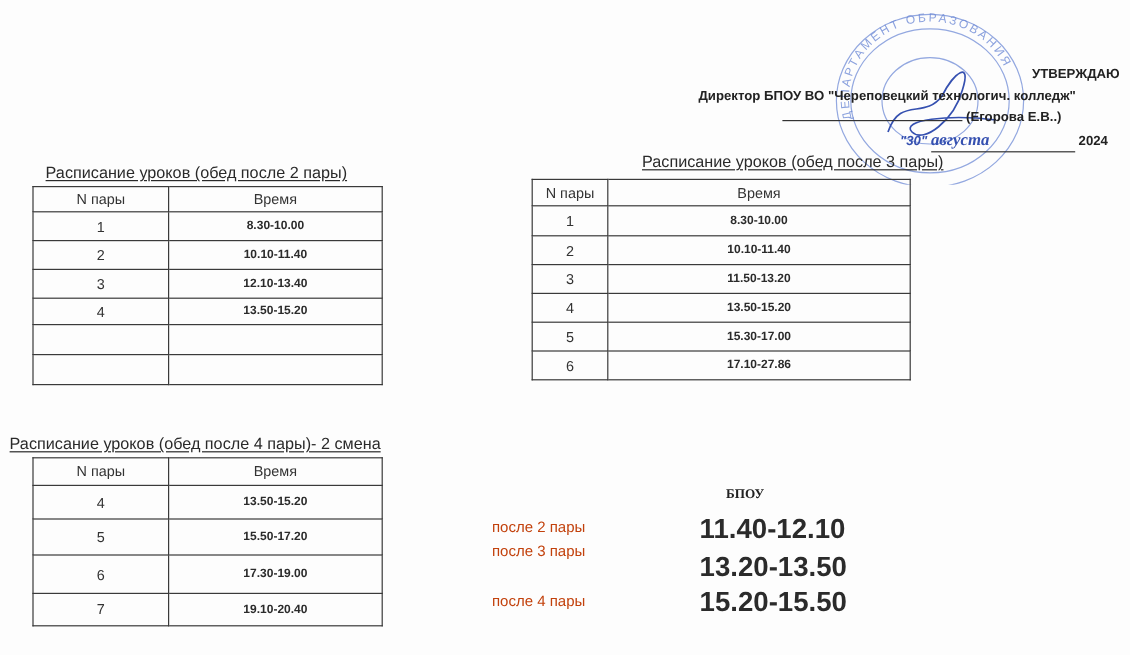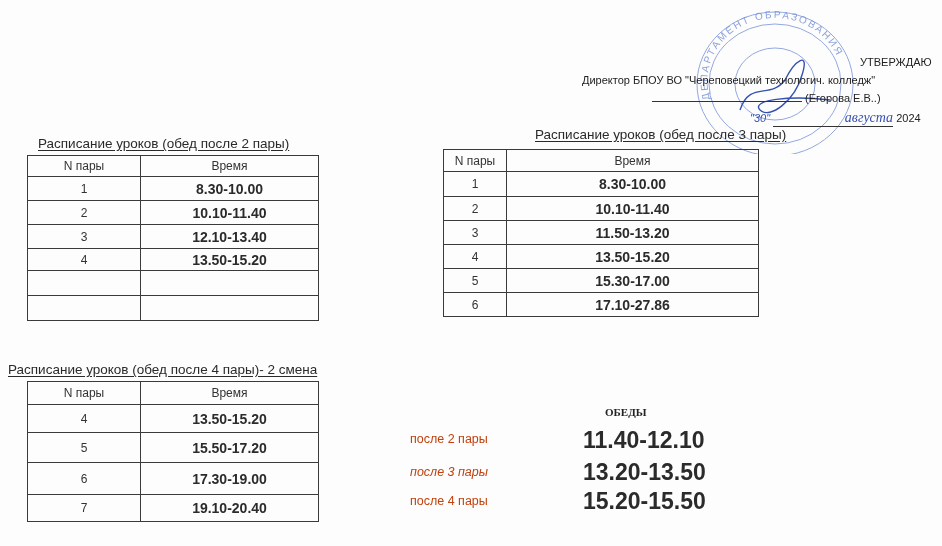--- a/index.html
+++ b/index.html
@@ -2,32 +2,32 @@
 <html><head>
   <meta charset="utf-8">
   <style>
     html, body { margin:0; padding:0; }
     body {
       width:942px; height:546px; position:relative; overflow:hidden;
       background:#fdfdfd; color:#2a2a2a;
       font-family:"Liberation Sans", "DejaVu Sans", sans-serif;
     }
     .approval { font-size:11px; color:#222; }
-    .approval .line { position:absolute; white-space:nowrap; }
-    .uline { border-bottom:1px solid #333; display:inline-block;text-align:right; }
+    .approval .line { position:absolute; white-space:nowrap;font-weight:bold; }
+    .uline { border-bottom:1px solid #333; display:inline-block; }
     .title {
       position:absolute; font-size:13.5px; font-weight:normal; color:#2a2a2a;
       text-decoration:underline; text-underline-offset:2px; white-space:nowrap;
     }
     table.sched { position:absolute; border-collapse:collapse; }
     table.sched td, table.sched th {
       border:1.3px solid #3a3a3a; text-align:center; padding:0;
       font-size:12px; color:#333; font-weight:normal;
     }
-    table.sched td.time { font-weight:bold; font-size:14px; color:#2b2b2b; }
+    table.sched td.time { font-weight:bold; font-size:10px; color:#2b2b2b; }
     .lunch-head { position:absolute; font-family:"Liberation Serif", serif; font-weight:bold; font-size:11px; color:#222; }
     .lunch-label { position:absolute; font-size:12.5px; color:#c2410c; white-space:nowrap; }
     .lunch-time { position:absolute; font-size:23px; font-weight:bold; color:#2b2b2b; white-space:nowrap; }
     .stamp { position:absolute; left:690px; top:4px; width:170px; height:150px; }
     .signature { position:absolute; left:730px; top:40px; width:110px; height:90px; }
   </style>
 </head>
 <body>
 
 <svg class="stamp" viewBox="0 0 170 150">
@@ -149,19 +149,19 @@
         <td>6</td>
         <td class="time">17.30-19.00</td>
       </tr>
   <tr style="height:27px;">
         <td>7</td>
         <td class="time">19.10-20.40</td>
       </tr>
 </tbody>
   </table>
 
-<div class="lunch-head" style="left:605px; top:406px;">ОБЕДЫ</div>
+<div class="lunch-head" style="left:605px; top:406px;">БПОУ</div>
 <div class="lunch-label" style="left:410px; top:432px;">после 2 пары</div>
 <div class="lunch-time" style="left:583px; top:427px;">11.40-12.10</div>
-<div class="lunch-label" style="left:410px; top:465px;font-style:italic;">после 3 пары</div>
+<div class="lunch-label" style="left:410px; top:452px;">после 3 пары</div>
 <div class="lunch-time" style="left:583px; top:459px;">13.20-13.50</div>
 <div class="lunch-label" style="left:410px; top:494px;">после 4 пары</div>
 <div class="lunch-time" style="left:583px; top:488px;">15.20-15.50</div>
 
 </body></html>

